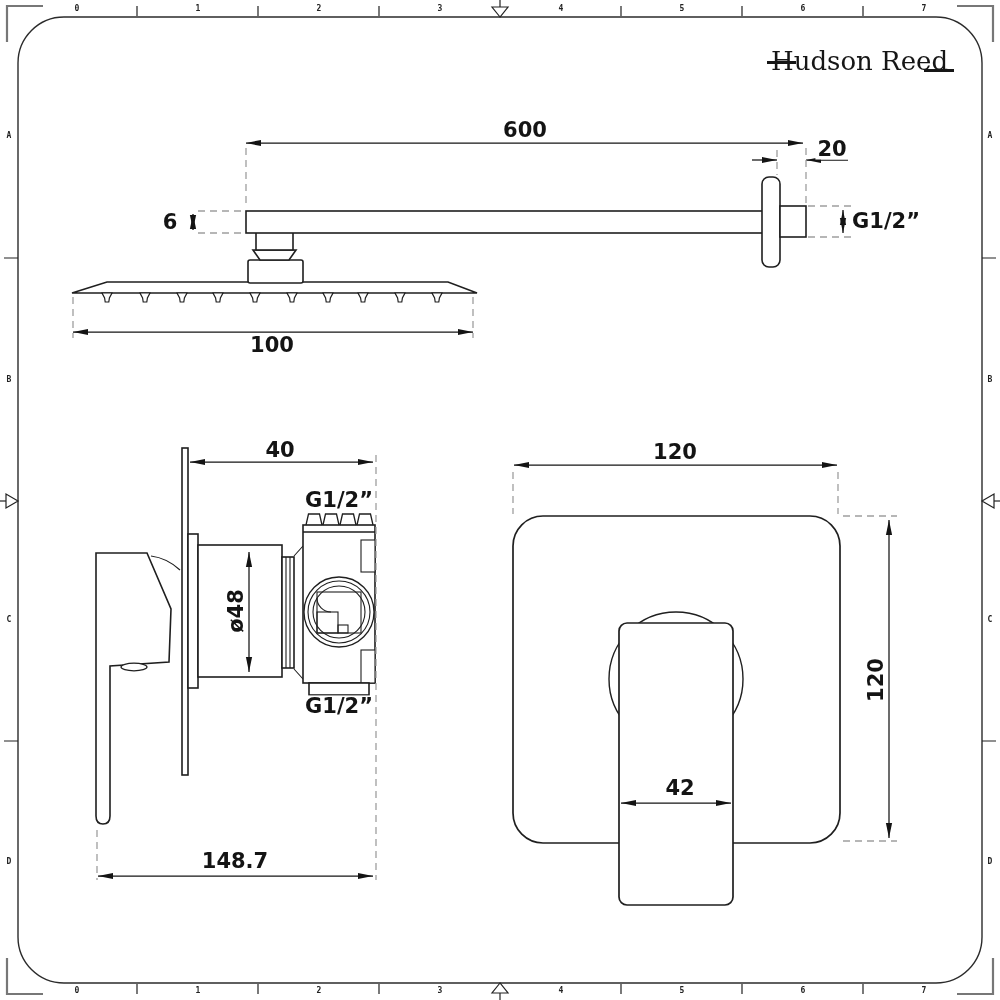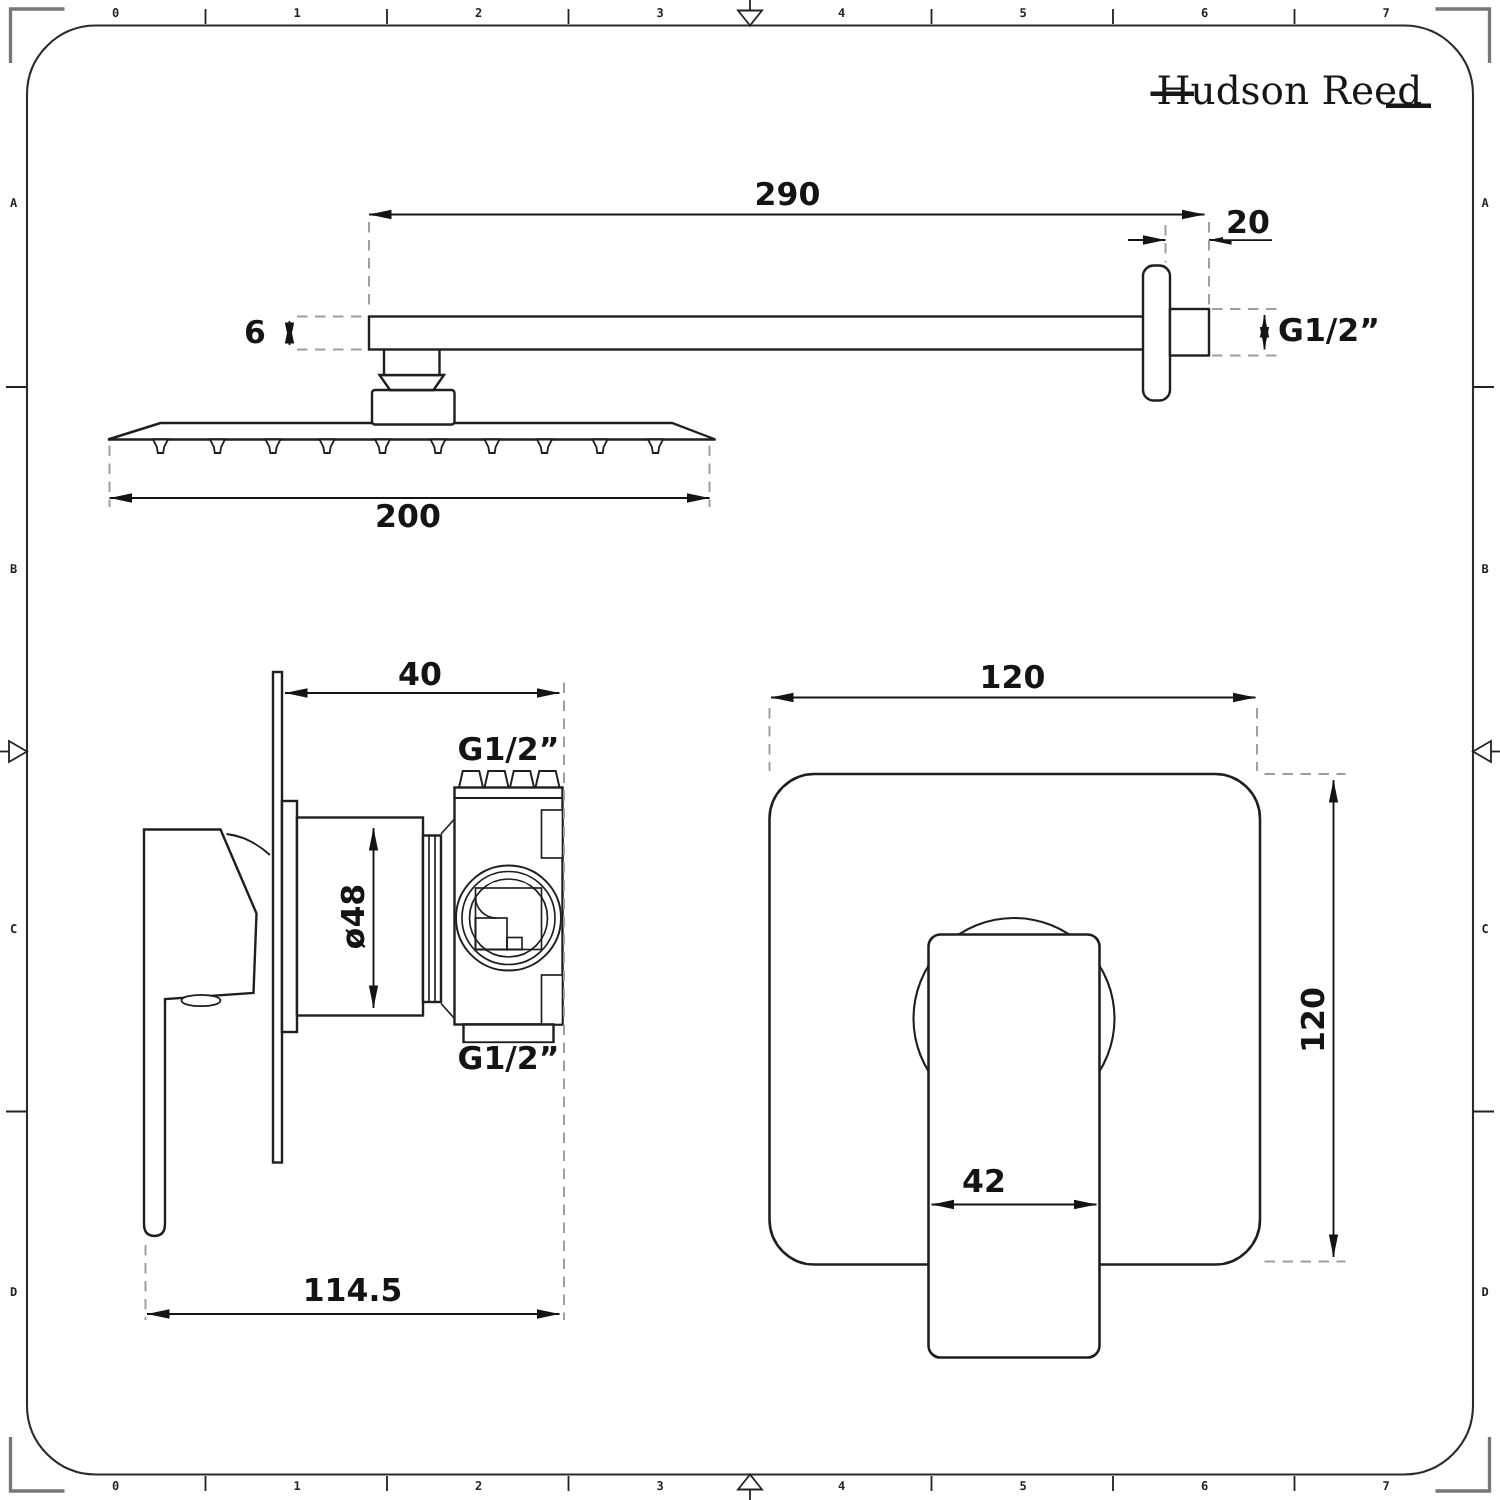--- a/index.html
+++ b/index.html
@@ -136,35 +136,35 @@
     <line x1="843" y1="841" x2="897" y2="841"></line>
   </g>
 </svg>
 
 <div class="logo">
   <span>Hudson Reed</span>
   <span class="logo-bar lead"></span>
   <span class="logo-bar tail"></span>
 </div>
 
-<div class="dim" style="left:525px;top:130px">290</div>
+<div class="dim" style="left:525px;top:130px">600</div>
 <div class="dim" style="left:832px;top:149px">20</div>
 <div class="dim" style="left:170px;top:222px">6</div>
 <div class="dim" style="left:886px;top:221px">G1/2”</div>
-<div class="dim" style="left:272px;top:345px">200</div>
+<div class="dim" style="left:272px;top:345px">100</div>
 
 <div class="dim" style="left:280px;top:450px">40</div>
 <div class="dim" style="left:339px;top:500px">G1/2”</div>
 <div class="dim rot" style="left:236px;top:611px">ø48</div>
 <div class="dim" style="left:339px;top:706px">G1/2”</div>
-<div class="dim" style="left:235px;top:861px">114.5</div>
+<div class="dim" style="left:235px;top:861px">148.7</div>
 
 <div class="dim" style="left:675px;top:452px">120</div>
 <div class="dim rot" style="left:876px;top:680px">120</div>
-<div class="dim" style="left:656px;top:788px">42</div>
+<div class="dim" style="left:680px;top:788px">42</div>
 
 <span class="rnum" style="left:77px;top:9px">0</span>
 <span class="rnum" style="left:198px;top:9px">1</span>
 <span class="rnum" style="left:319px;top:9px">2</span>
 <span class="rnum" style="left:440px;top:9px">3</span>
 <span class="rnum" style="left:561px;top:9px">4</span>
 <span class="rnum" style="left:682px;top:9px">5</span>
 <span class="rnum" style="left:803px;top:9px">6</span>
 <span class="rnum" style="left:924px;top:9px">7</span>
 

